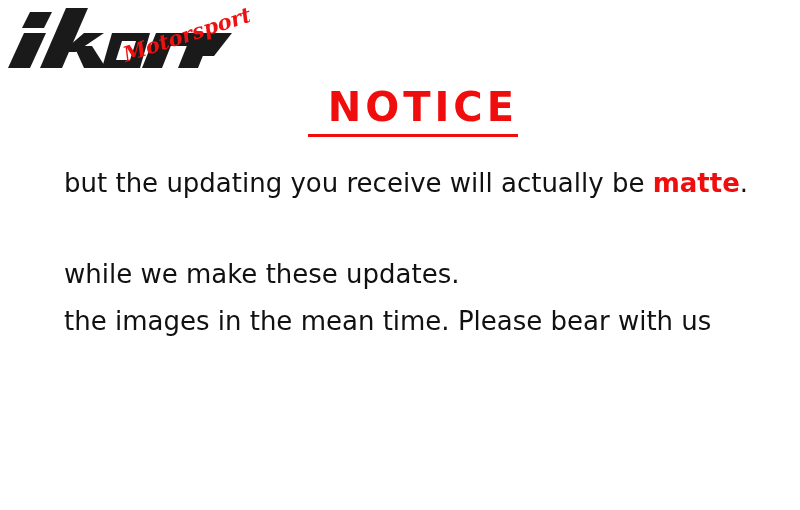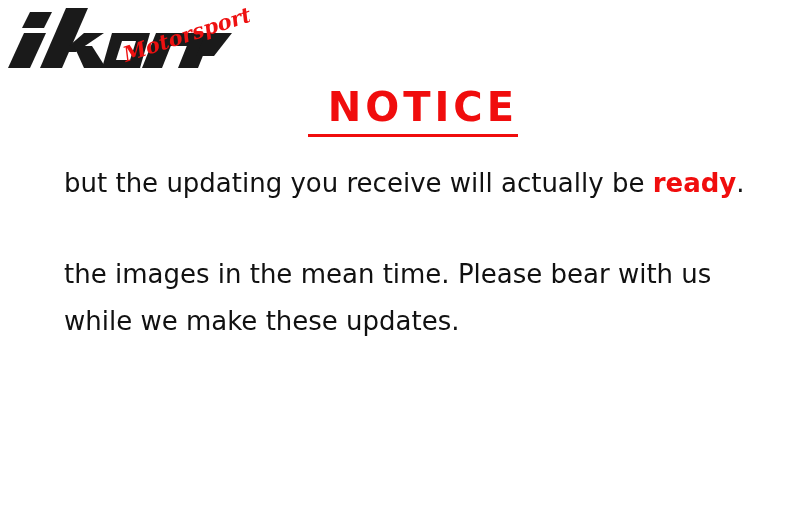--- a/index.html
+++ b/index.html
@@ -119,27 +119,27 @@
 
 <div id="notice-heading-wrap">
   <h1 id="notice-heading">NOTICE</h1>
   <div id="notice-underline"></div>
 </div>
 
 <div id="notice-body">
 
 
   <p class="notice-para">
-    <span>but the updating you receive will actually be </span><span class="hl">ready</span><span>.</span>
+    <span>but the updating you receive will actually be </span><span class="hl">matte</span><span>.</span>
   </p>
 
   <div class="para-gap"></div>
 
 
   <p class="notice-para">
-    <span>the images in the mean time. Please bear with us</span>
+    <span>while we make these updates.</span>
   </p>
 
   <p class="notice-para">
-    <span>while we make these updates.</span>
+    <span>the images in the mean time. Please bear with us</span>
   </p>
 
 </div>
 
 </body></html>

